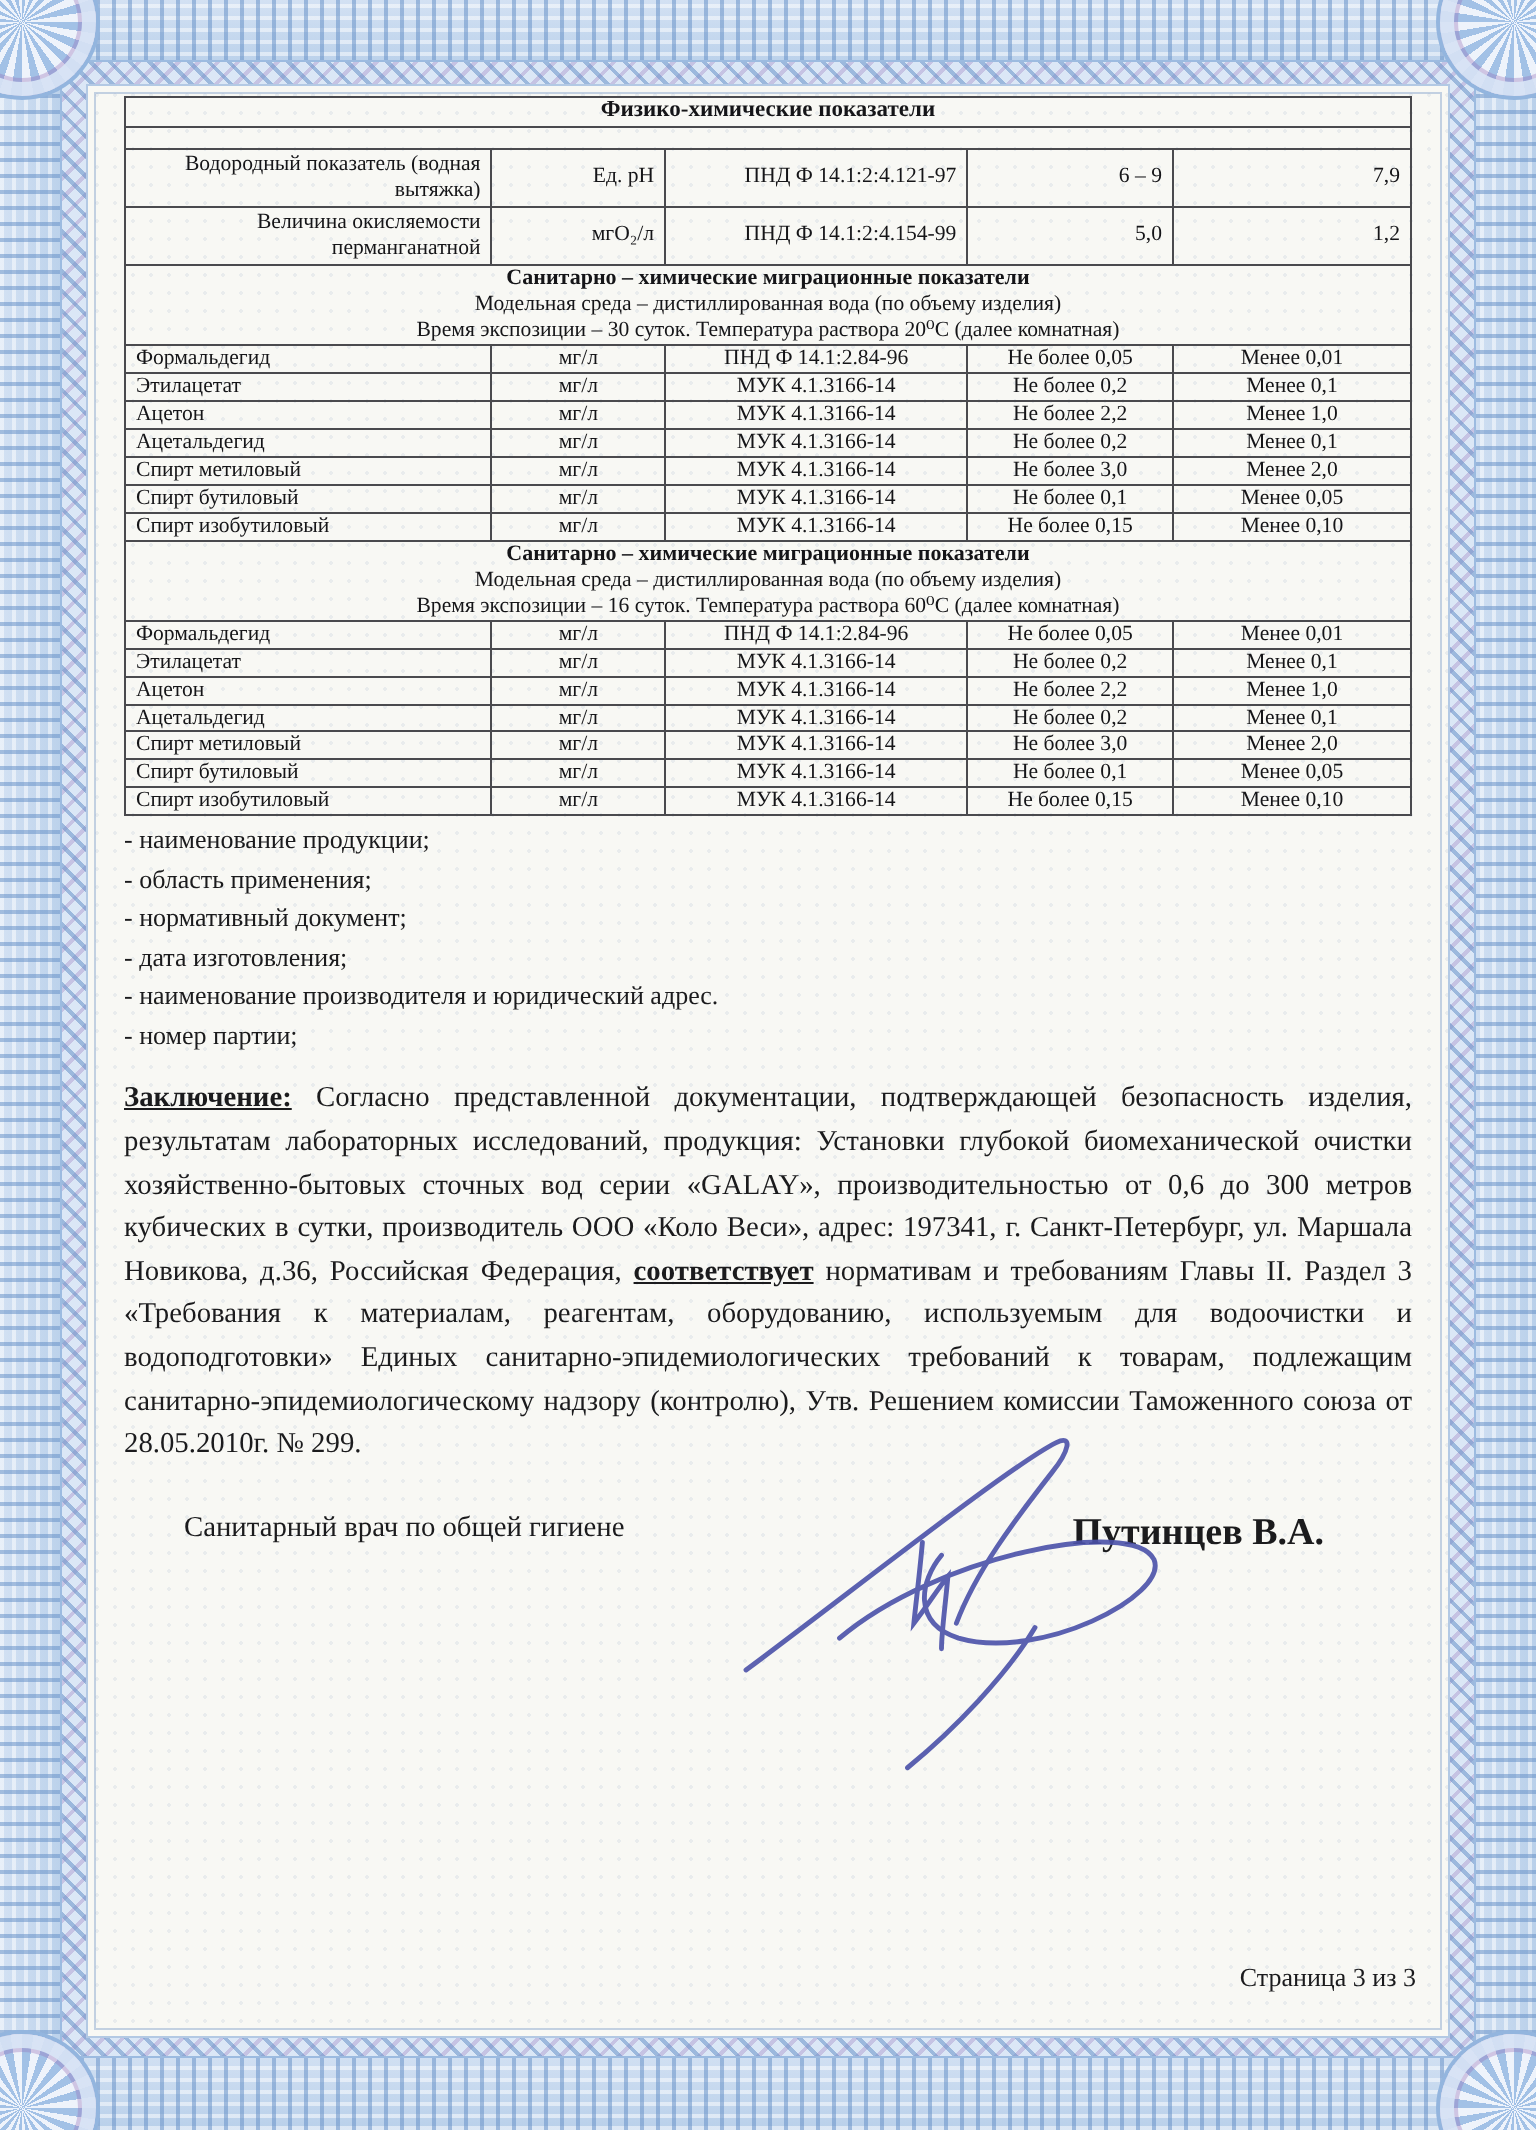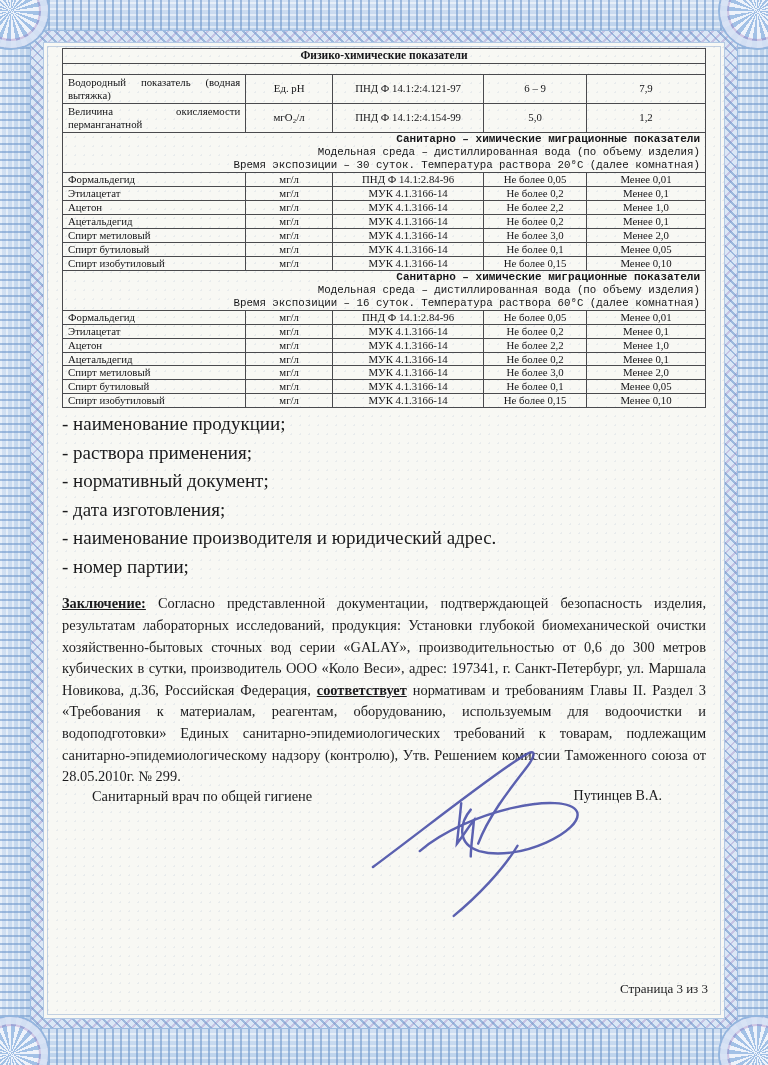--- a/index.html
+++ b/index.html
@@ -43,37 +43,37 @@
     background-size:9px 9px;
     box-shadow:0 0 0 1px #b3c9e4;}
   .paper::after{content:"";position:absolute;inset:3px;border:1px solid rgba(150,175,210,.55);pointer-events:none;}
   
   .content{position:absolute;z-index:5;inset:46px 50px 50px 50px;padding:2px 12px 16px 12px;}
   table.cert{width:100%;border-collapse:collapse;table-layout:fixed;
     font-size:10.8px;line-height:1.2;color:#151518;border:1.5px solid #3d3d42;}
   table.cert td{border:1px solid #4a4a4e;padding:0 5px;vertical-align:middle;}
   td.tbl-title{font-weight:bold;text-align:center;font-size:11.5px;padding:3px 0 2px 0;}
   tr.spacer td{height:10px;padding:0;}
-  tr.tall td{height:28px;}
+  tr.tall td{height:28px;text-align:right;}
   td.name{text-align:justify;}
   td.c{text-align:center;}
-  td.sect{text-align:right;padding:2px 4px;font-family:Liberation Mono, monospace;}
+  td.sect{text-align:center;padding:2px 4px;}
   td.sect .t1{font-weight:bold;font-size:11px;}
   
   .para{font-size:14.4px;line-height:1.5;margin:0;}
   .stretch{text-align:justify;text-align-last:justify;}
   .block-conditions{margin-top:14px;}
   .p-labels{margin-top:6px;margin-left:-14px;}
   .label-list{margin-top:2px;}
-  .label-list .li{font-size:19px;line-height:1.5;}
+  .label-list .li{font-size:13px;line-height:1.5;}
   .conclusion{margin-top:12px;text-align:justify;}
   .b-u{font-weight:bold;text-decoration:underline;}
-  .sig-row{display:flex;align-items:flex-start;position:relative;height:64px;justify-content:space-between;}
+  .sig-row{display:flex;align-items:flex-start;margin-top:22px;position:relative;height:64px;justify-content:space-between;}
   .sig-pos{margin-left:30px;font-size:14.4px;}
-  .sig-name{margin-left:auto;margin-right:44px;font-size:14px;}
+  .sig-name{margin-left:auto;margin-right:44px;font-size:19px;font-weight:bold;}
   .sig-ink{position:absolute;left:288px;top:-40px;width:250px;height:170px;color:#4b51a9;pointer-events:none;}
   .footer{position:absolute;right:10px;bottom:18px;font-size:13px;}
 </style>
 </head>
 <body>
 
 <div class="band band-top"></div>
 <div class="band band-bottom"></div>
 <div class="band band-left"></div>
 <div class="band band-right"></div>
@@ -255,21 +255,21 @@
         </tr>
       </tbody>
   </table>
 
 
 
   <div class="label-list">
 
       <div class="li">- наименование продукции;</div>
 
-      <div class="li">- раствора применения;</div>
+      <div class="li">- область применения;</div>
 
       <div class="li">- нормативный документ;</div>
 
       <div class="li">- дата изготовления;</div>
 
       <div class="li">- наименование производителя и юридический адрес.</div>
 
       <div class="li">- номер партии;</div>
     </div>
 

